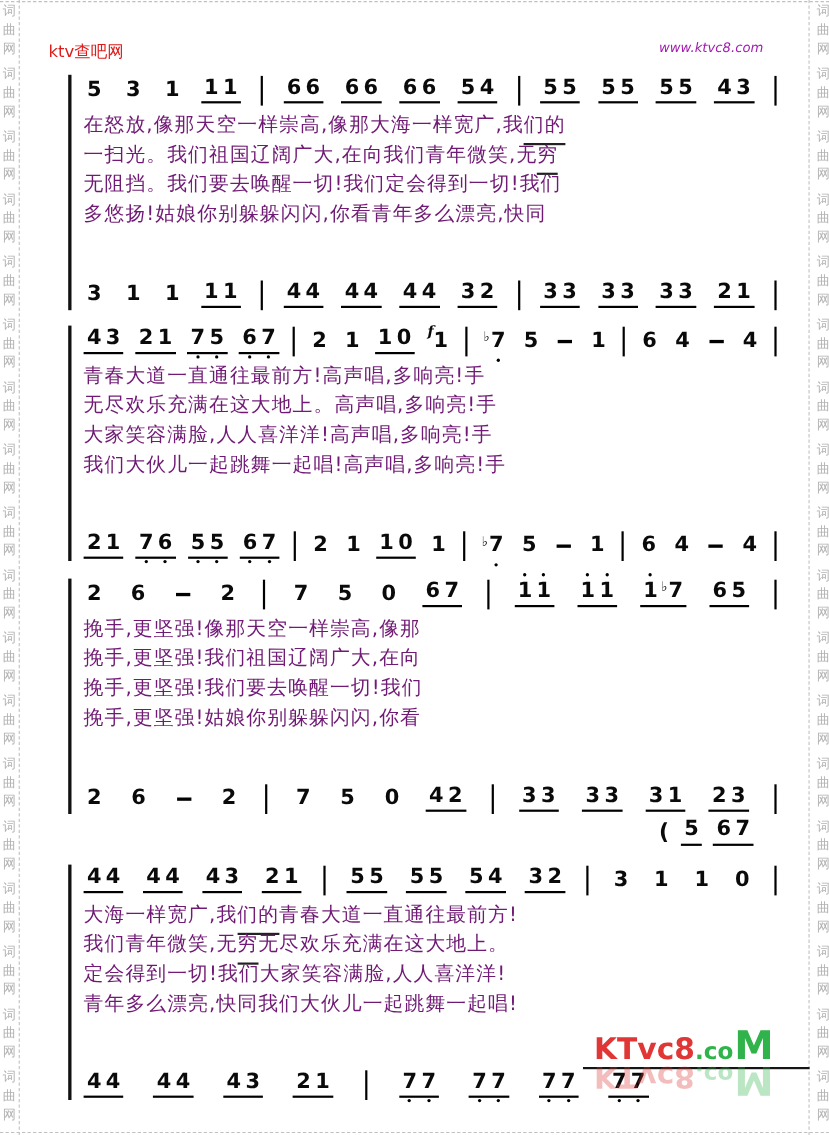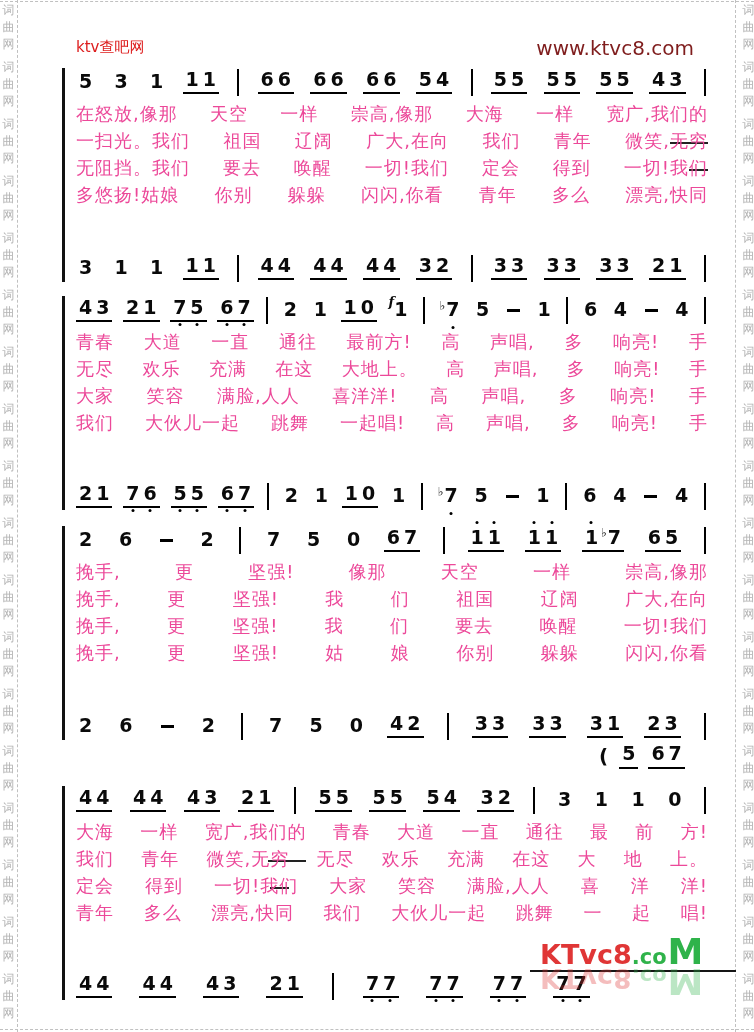--- a/index.html
+++ b/index.html
@@ -8,44 +8,44 @@
   
   .hdash{position:absolute;left:0;width:754px;height:0;border-top:1px dashed #c0c0c0;}
   .hdash.top{top:1px}.hdash.bot{top:1029px}
   .vdash{position:absolute;top:0;height:1032px;width:0;border-left:1px dashed #c0c0c0;}
   .vdash.l{left:17px}.vdash.r{left:735px}
   .edge-col{position:absolute;top:2px;width:15px;color:#b3b3b3;font-size:12px;line-height:17px;
             text-align:center;}
   .edge-col.l{left:1px}.edge-col.r{left:741px}
   .edge-group{margin-bottom:6px}
   
-  .site-name{position:absolute;left:44px;top:38px;font-size:15px;color:#dd1c1c;cursor:pointer;margin-left:32px;}
-  .site-url{position:absolute;right:60px;top:36px;font-size:20px;color:#7f1d1d;cursor:pointer;}
+  .site-name{position:absolute;left:44px;top:38px;font-size:15px;color:#dd1c1c;cursor:pointer;}
+  .site-url{position:absolute;right:60px;top:36px;font-size:12px;color:#a21caf;cursor:pointer;font-style:italic;}
   
   .system{position:absolute;left:76px;width:632px;}
   #sys1{top:64px}#sys2{top:292px}#sys3{top:522px}#sys4{top:782px}
   .system .bracket{position:absolute;left:-14px;top:4px;bottom:4px;width:3px;background:#111;}
   .notes-row{display:flex;justify-content:space-between;align-items:center;height:36px;
              font-weight:bold;font-size:19px;color:#0a0a0a;}
   .notes-row.notes-left{justify-content:flex-start;gap:27px;}
   .grp{display:inline-flex;align-items:flex-end;padding:0 1px;}
   .grp.u{border-bottom:2px solid #000;padding-bottom:3px;}
   .nd{position:relative;display:inline-block;padding:0 2px;line-height:1.05;}
   .da,.db{position:absolute;left:50%;transform:translateX(-50%);width:3px;height:3px;
           border-radius:50%;background:#000;}
   .da{top:-7px}.db{bottom:-9px}
   .flat{font-size:12px;font-weight:bold;position:relative;top:-7px;margin:0 -1px 0 1px;}
   .forte{font-size:13px;font-style:italic;position:relative;top:-11px;margin-right:-2px;
          font-family:"DejaVu Serif",serif;}
   .bar{width:2px;height:27px;background:#000;margin:0 2px;align-self:center;}
   .dashnote{width:13px;height:3px;background:#000;margin:6px 3px;align-self:center;display:inline-block;}
   .paren{font-size:20px;font-weight:bold;align-self:center;}
-  .lyrics-row{display:flex;justify-content:space-between;height:27px;line-height:27px;
-              font-size:18px;color:#ec4899;letter-spacing:1px;}
-  .mel{border-bottom:2px solid #222;padding-bottom:18px;}
+  .lyrics-row{display:flex;justify-content:flex-start;height:27px;line-height:27px;
+              font-size:18px;color:#701a75;letter-spacing:1px;}
+  .mel{border-bottom:2px solid #222;padding-bottom:6px;}
   .gapA{height:42px}
   
   .pickup{position:absolute;left:598px;top:744px;display:flex;gap:10px;align-items:center;
           font-weight:bold;font-size:19px;color:#0a0a0a;}
   
   .logo{position:absolute;left:540px;top:938px;width:198px;height:86px;cursor:pointer;}
   .logo-line{position:absolute;left:-10px;top:32px;width:206px;height:2px;background:#151515;}
   .logo-row{display:flex;align-items:baseline;white-space:nowrap;}
   .lg1{font-weight:bold;font-size:27px;color:#e03636;}
   .lg2{font-weight:bold;font-size:21px;color:#2fb34a;}

